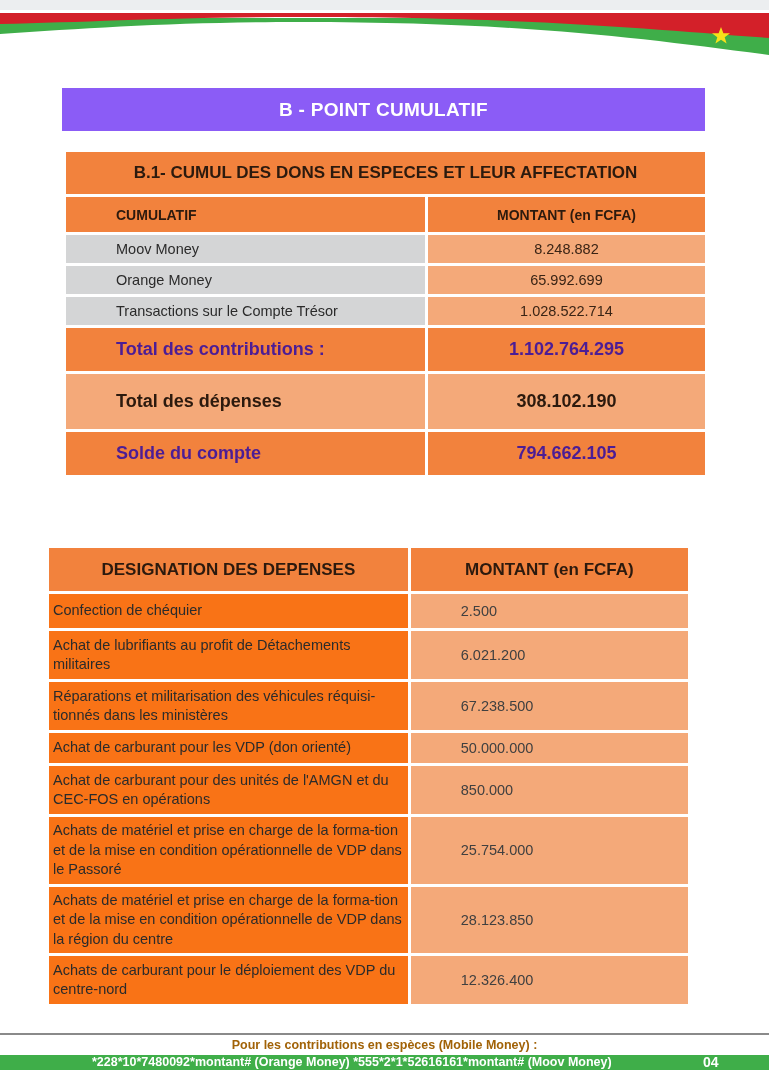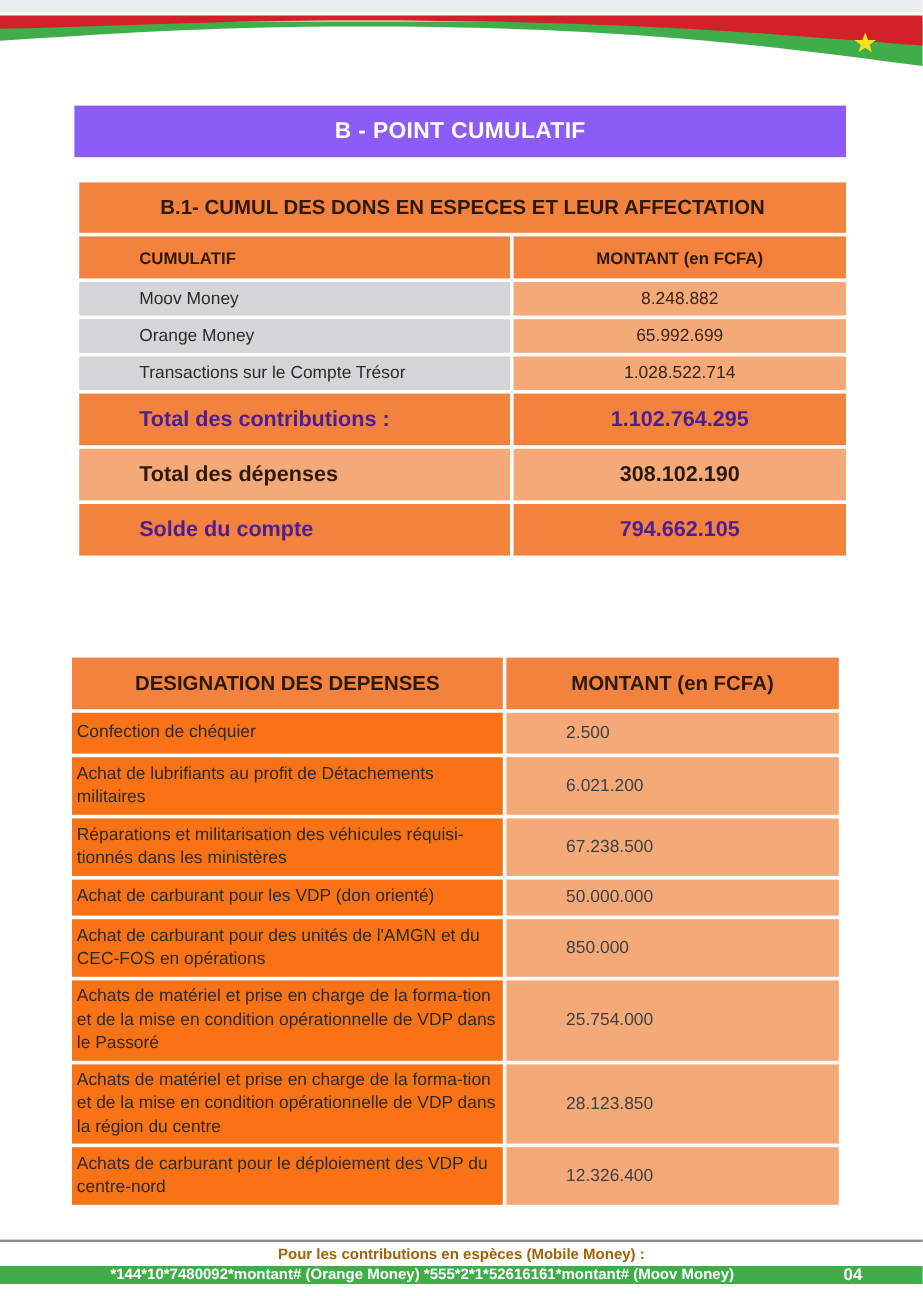--- a/index.html
+++ b/index.html
@@ -19,27 +19,27 @@
     td { vertical-align: middle; }
 
     #t1 { left: 63px; top: 149px; width: 645px; }
     #t1 .caption { background: #f2823d; height: 42px; text-align: center; font-weight: bold; font-size: 17px; color: #2c1a0e; }
     #t1 .hdr { background: #f2823d; height: 35px; font-weight: bold; font-size: 14px; color: #2c1a0e; }
     #t1 .hdr.c1 { padding-left: 50px; }
     #t1 .hdr.c2 { text-align: center; }
     #t1 .op { background: #d4d5d6; height: 28px; padding-left: 50px; font-size: 14.5px; color: #2b2b2b; }
     #t1 .amt { background: #f4a979; height: 28px; text-align: center; font-size: 14.5px; color: #3a2415; }
     #t1 .tot1 { background: #f2823d; height: 43px; font-weight: bold; font-size: 18px; color: #4c1d95; }
-    #t1 .tot2 { background: #f4a979; height: 43px; font-weight: bold; font-size: 18px; color: #2c1a0e; }
+    #t1 .tot2 { background: #f4a979; height: 55px; font-weight: bold; font-size: 18px; color: #2c1a0e; }
     #t1 .c1 { width: 360px; }
     #t1 .c2 { width: 278px; }
     #t1 .lbl { padding-left: 50px; }
     #t1 .num { text-align: center; }
 
-    #t2 { left: 57px; top: 545px; width: 645px; }
+    #t2 { left: 46px; top: 545px; width: 645px; }
     #t2 .hdr { background: #f2823d; height: 43px; font-weight: bold; font-size: 17px; color: #2c1a0e; text-align: center; }
     #t2 .c1 { width: 360px; }
     #t2 .c2 { width: 278px; }
     #t2 .desc { background: #f97316; font-size: 14.5px; color: #2b2b2b; padding: 4px 4px 4px 4px; line-height: 19.5px; }
     #t2 .amt { background: #f4a979; font-size: 14.5px; color: #404040; padding-left: 50px; }
 
     .footer-line { position: absolute; left: 0; top: 1033px; width: 769px; height: 2px; background: #8a8a8a; }
     .footer-note { position: absolute; left: 0; top: 1038px; width: 769px; text-align: center; font-size: 12.5px; font-weight: bold; color: #a16207; }
     .footer-bar {
       position: absolute; left: 0; top: 1055px; width: 769px; height: 15px; background: #3fae49;
@@ -133,15 +133,15 @@
   <tr style="height:48px">
     <td class="desc">Achats de carburant pour le déploiement des VDP du centre-nord</td>
     <td class="amt">12.326.400</td>
   </tr>
 </tbody>
   </table>
 
 <div class="footer-line"></div>
 <div class="footer-note">Pour les contributions en espèces (Mobile Money) :</div>
 <div class="footer-bar">
-  <span class="footer-codes">*144*10*7480092*montant# (Orange Money) *555*2*1*52616161*montant# (Moov Money)</span>
+  <span class="footer-codes">*228*10*7480092*montant# (Orange Money) *555*2*1*52616161*montant# (Moov Money)</span>
   <span class="page-num">04</span>
 </div>
 
 </body></html>

